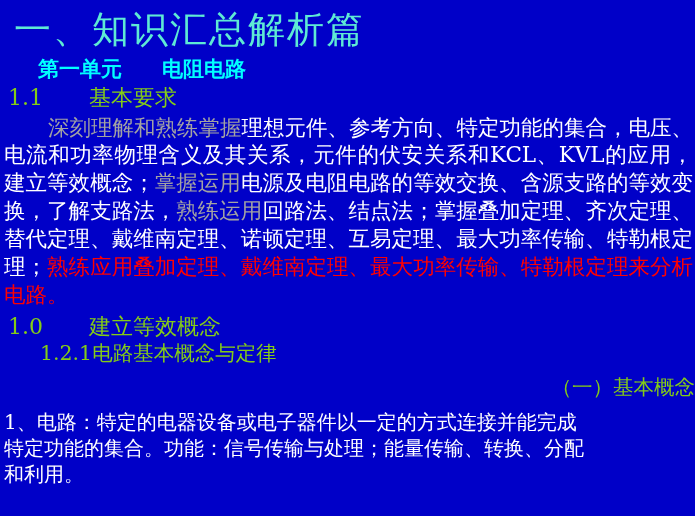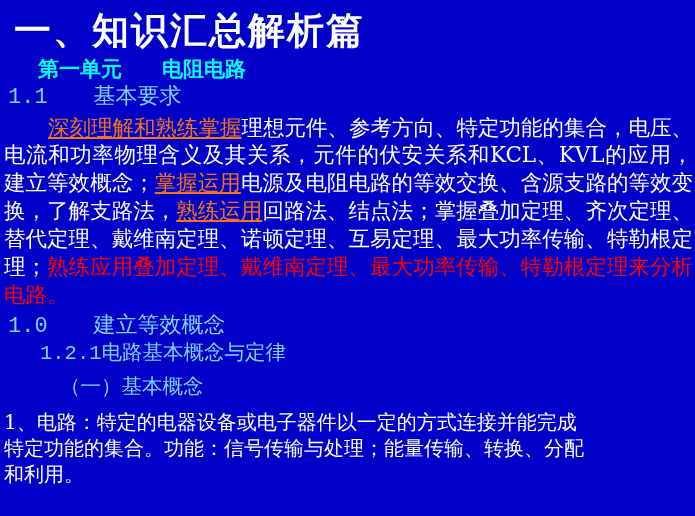--- a/index.html
+++ b/index.html
@@ -13,47 +13,46 @@
     font-family: "DejaVu Serif", "Liberation Serif", serif;
     overflow: hidden;
   }
   .slide {
     position: relative;
     width: 695px;
     height: 516px;
     box-sizing: border-box;
   }
   .title-main {
-    color: #ffffff;
+    color: #5eead4;
     font-size: 37px;
-    font-weight: bold;
+    font-weight: normal;
     letter-spacing: 2px;
     padding: 10px 0 0 14px;
     line-height: 1.1;
     white-space: nowrap;
   }
   .title-sub {
     color: #00ffff;
     font-size: 21px;
     font-weight: bold;
     padding: 6px 0 0 38px;
     line-height: 1.1;
     white-space: nowrap;
   }
   .sub-gap {
     display: inline-block;
     width: 40px;
   }
   .line {
-    color: #7dd3fc;
+    color: #84cc16;
     font-size: 21px;
     line-height: 1.26;
     padding-left: 8px;
     white-space: nowrap;
-    font-family: Liberation Mono, monospace;
   }
   .line.h1 {
     font-size: 22px;
     padding-top: 4px;
   }
   .indent-1 {
     display: inline-block;
     width: 46px;
   }
   .para {
@@ -61,22 +60,21 @@
     font-size: 21.5px;
     line-height: 1.30;
     padding: 2px 2px 0 4px;
     text-align: justify;
   }
   .para .first-indent {
     display: inline-block;
     width: 44px;
   }
   .em-yellow {
-    color: #f97316;
-    text-decoration: underline;
+    color: #a3a3a3;
   }
   .em-red {
     color: #ff0000;
   }
   .line.small {
     font-size: 20.5px;
     margin-left: 32px;
   }
   .block-bottom {
     color: #ffffff;
@@ -103,21 +101,21 @@
   <div class="para">
     <span class="first-indent"></span><span class="em-yellow">深刻理解和熟练掌握</span><span>理想元件、参考方向、特定功能的集合，电压、电流和功率物理含义及其关系，元件的伏安关系和KCL、KVL的应用，建立等效概念；</span><span class="em-yellow">掌握运用</span><span>电源及电阻电路的等效交换、含源支路的等效变换，了解支路法，</span><span class="em-yellow">熟练运用</span><span>回路法、结点法；掌握叠加定理、齐次定理、替代定理、戴维南定理、诺顿定理、互易定理、最大功率传输、特勒根定理；</span><span class="em-red">熟练应用叠加定理、戴维南定理、最大功率传输、特勒根定理来分析电路。</span>
   </div>
 
   <div class="line h1">
     <span>1.0</span><span class="indent-1"></span><span>建立等效概念</span>
   </div>
 
   <div class="line small">1.2.1电路基本概念与定律</div>
 
-  <div class="line small" style="padding-top:8px;padding-left:28px;">（一）基本概念</div>
+  <div class="line small" style="padding-top:8px;padding-left:28px;text-align:right;">（一）基本概念</div>
 
   <div class="block-bottom" style="padding-top:10px;">
     <div>1、电路：特定的电器设备或电子器件以一定的方式连接并能完成</div>
     <div>特定功能的集合。功能：信号传输与处理；能量传输、转换、分配</div>
     <div>和利用。</div>
   </div>
 
 </div>
 
 </body></html>

